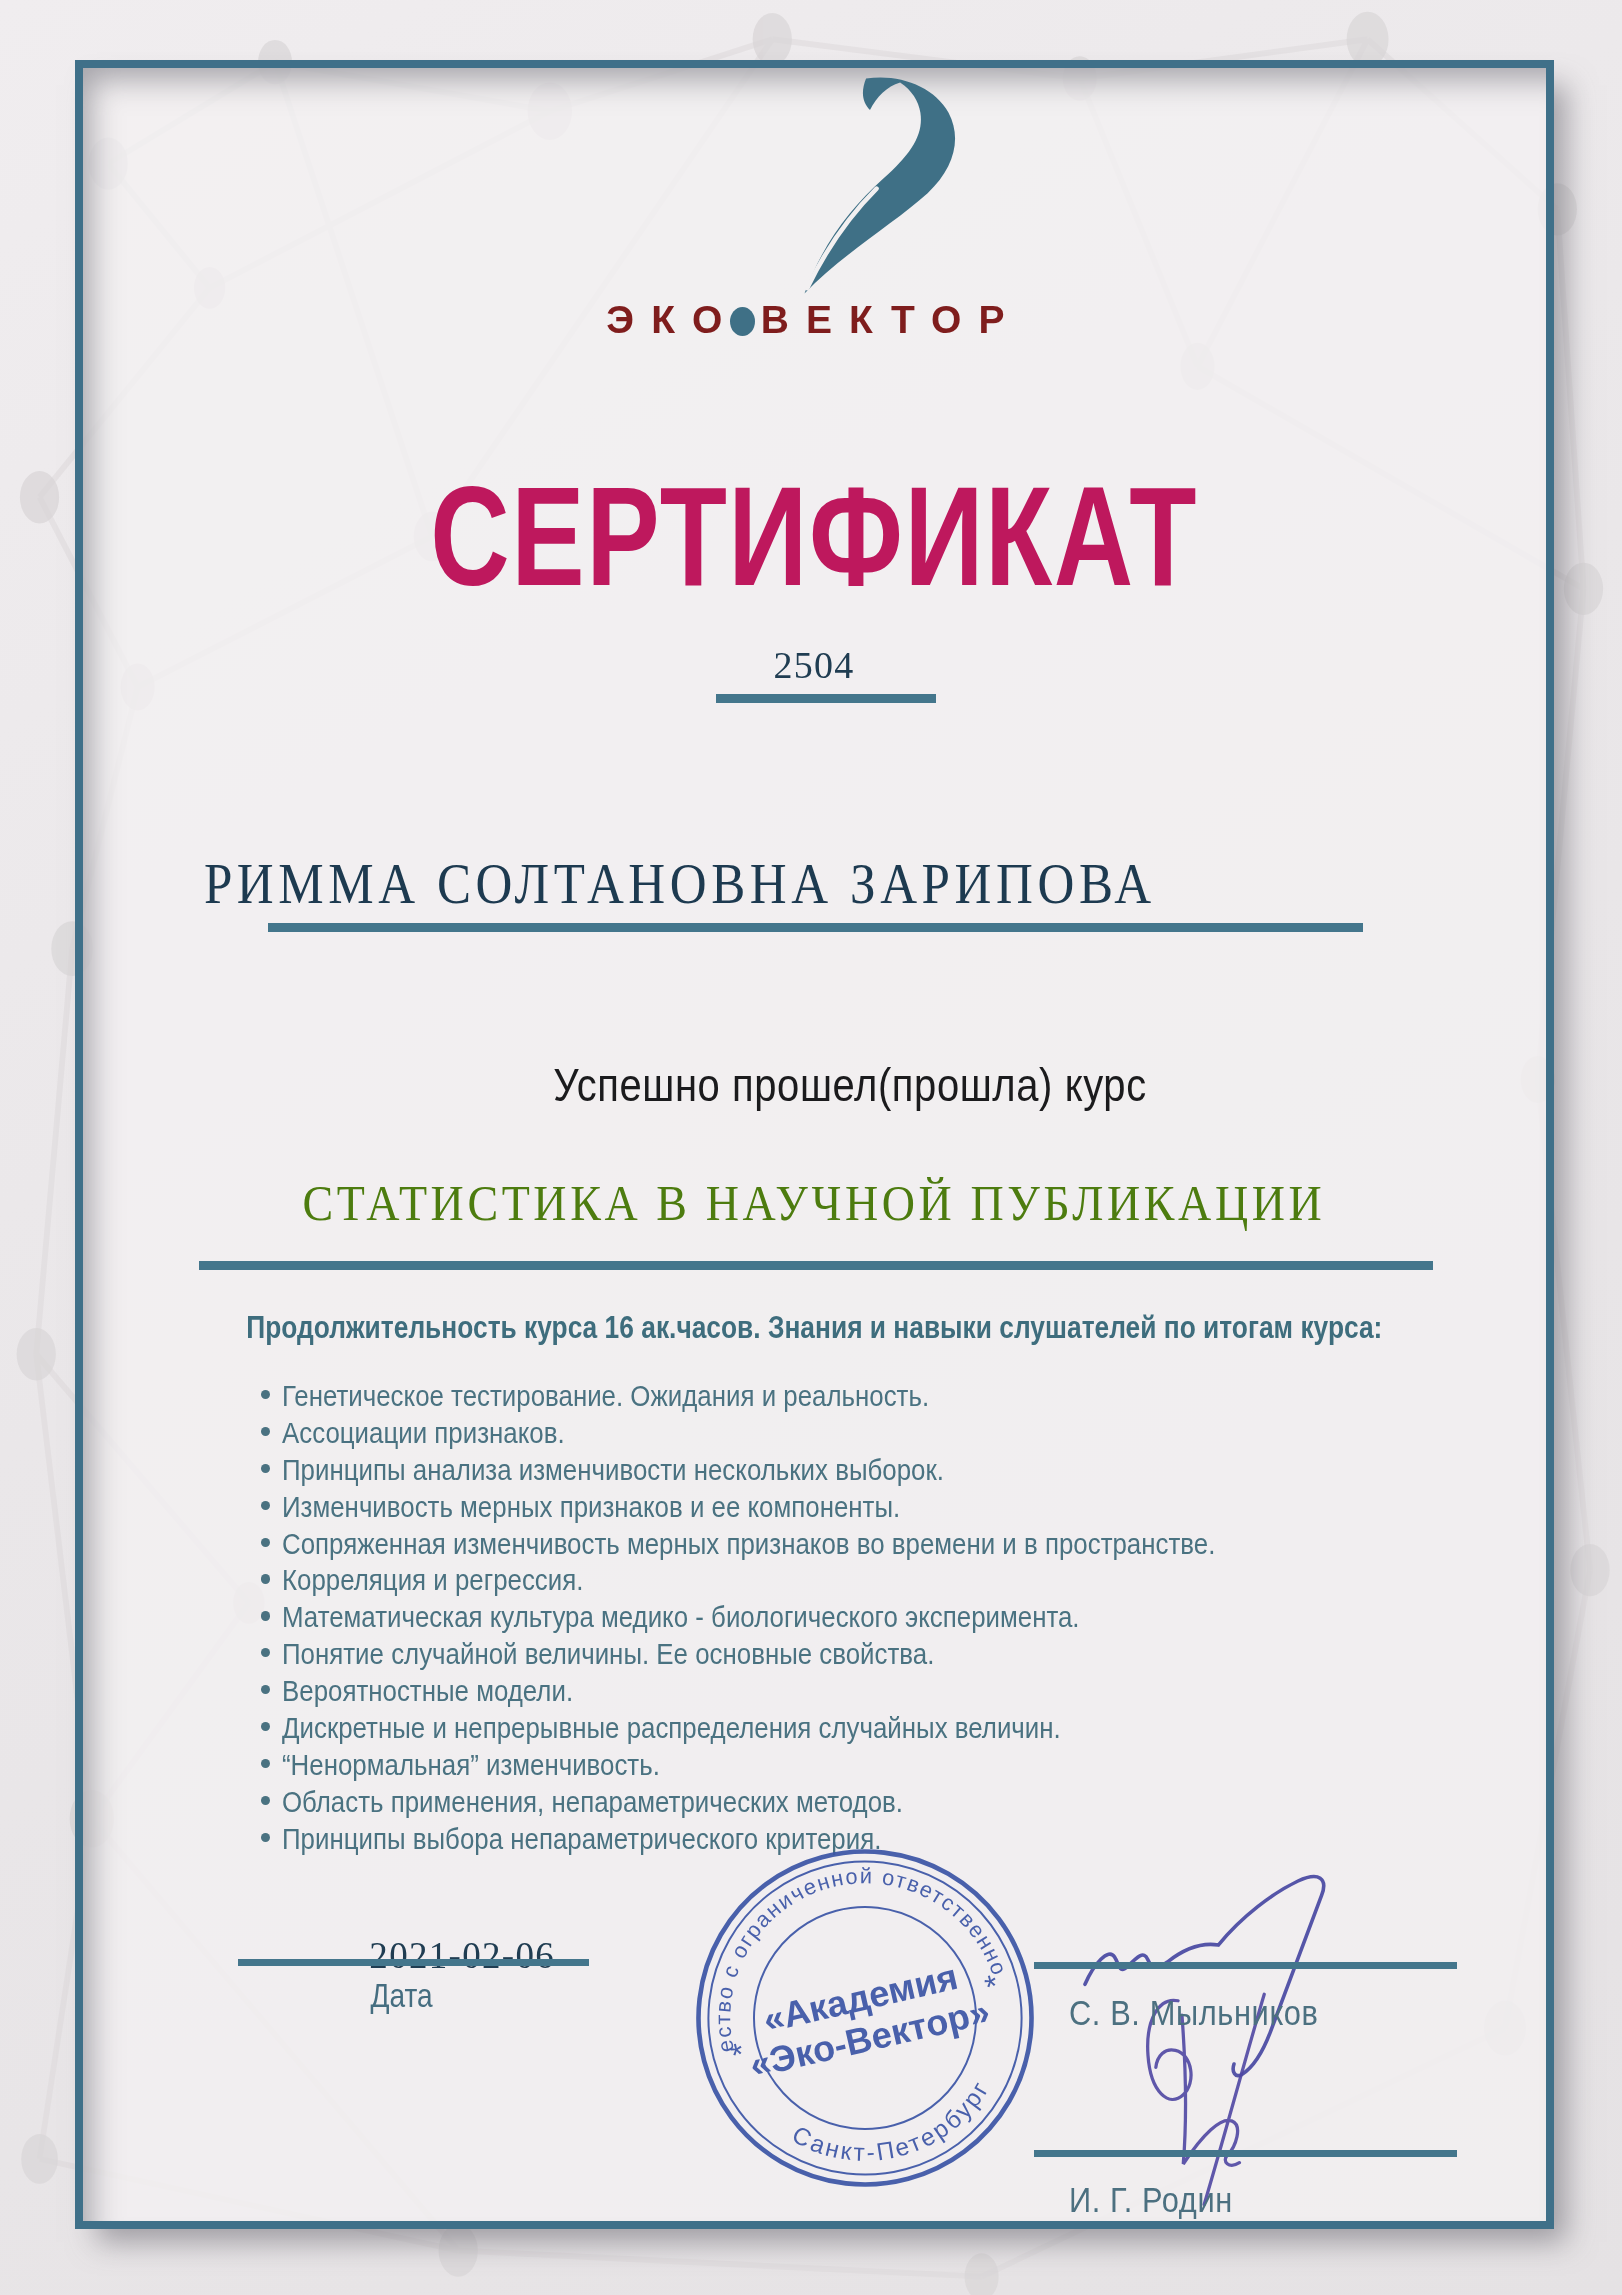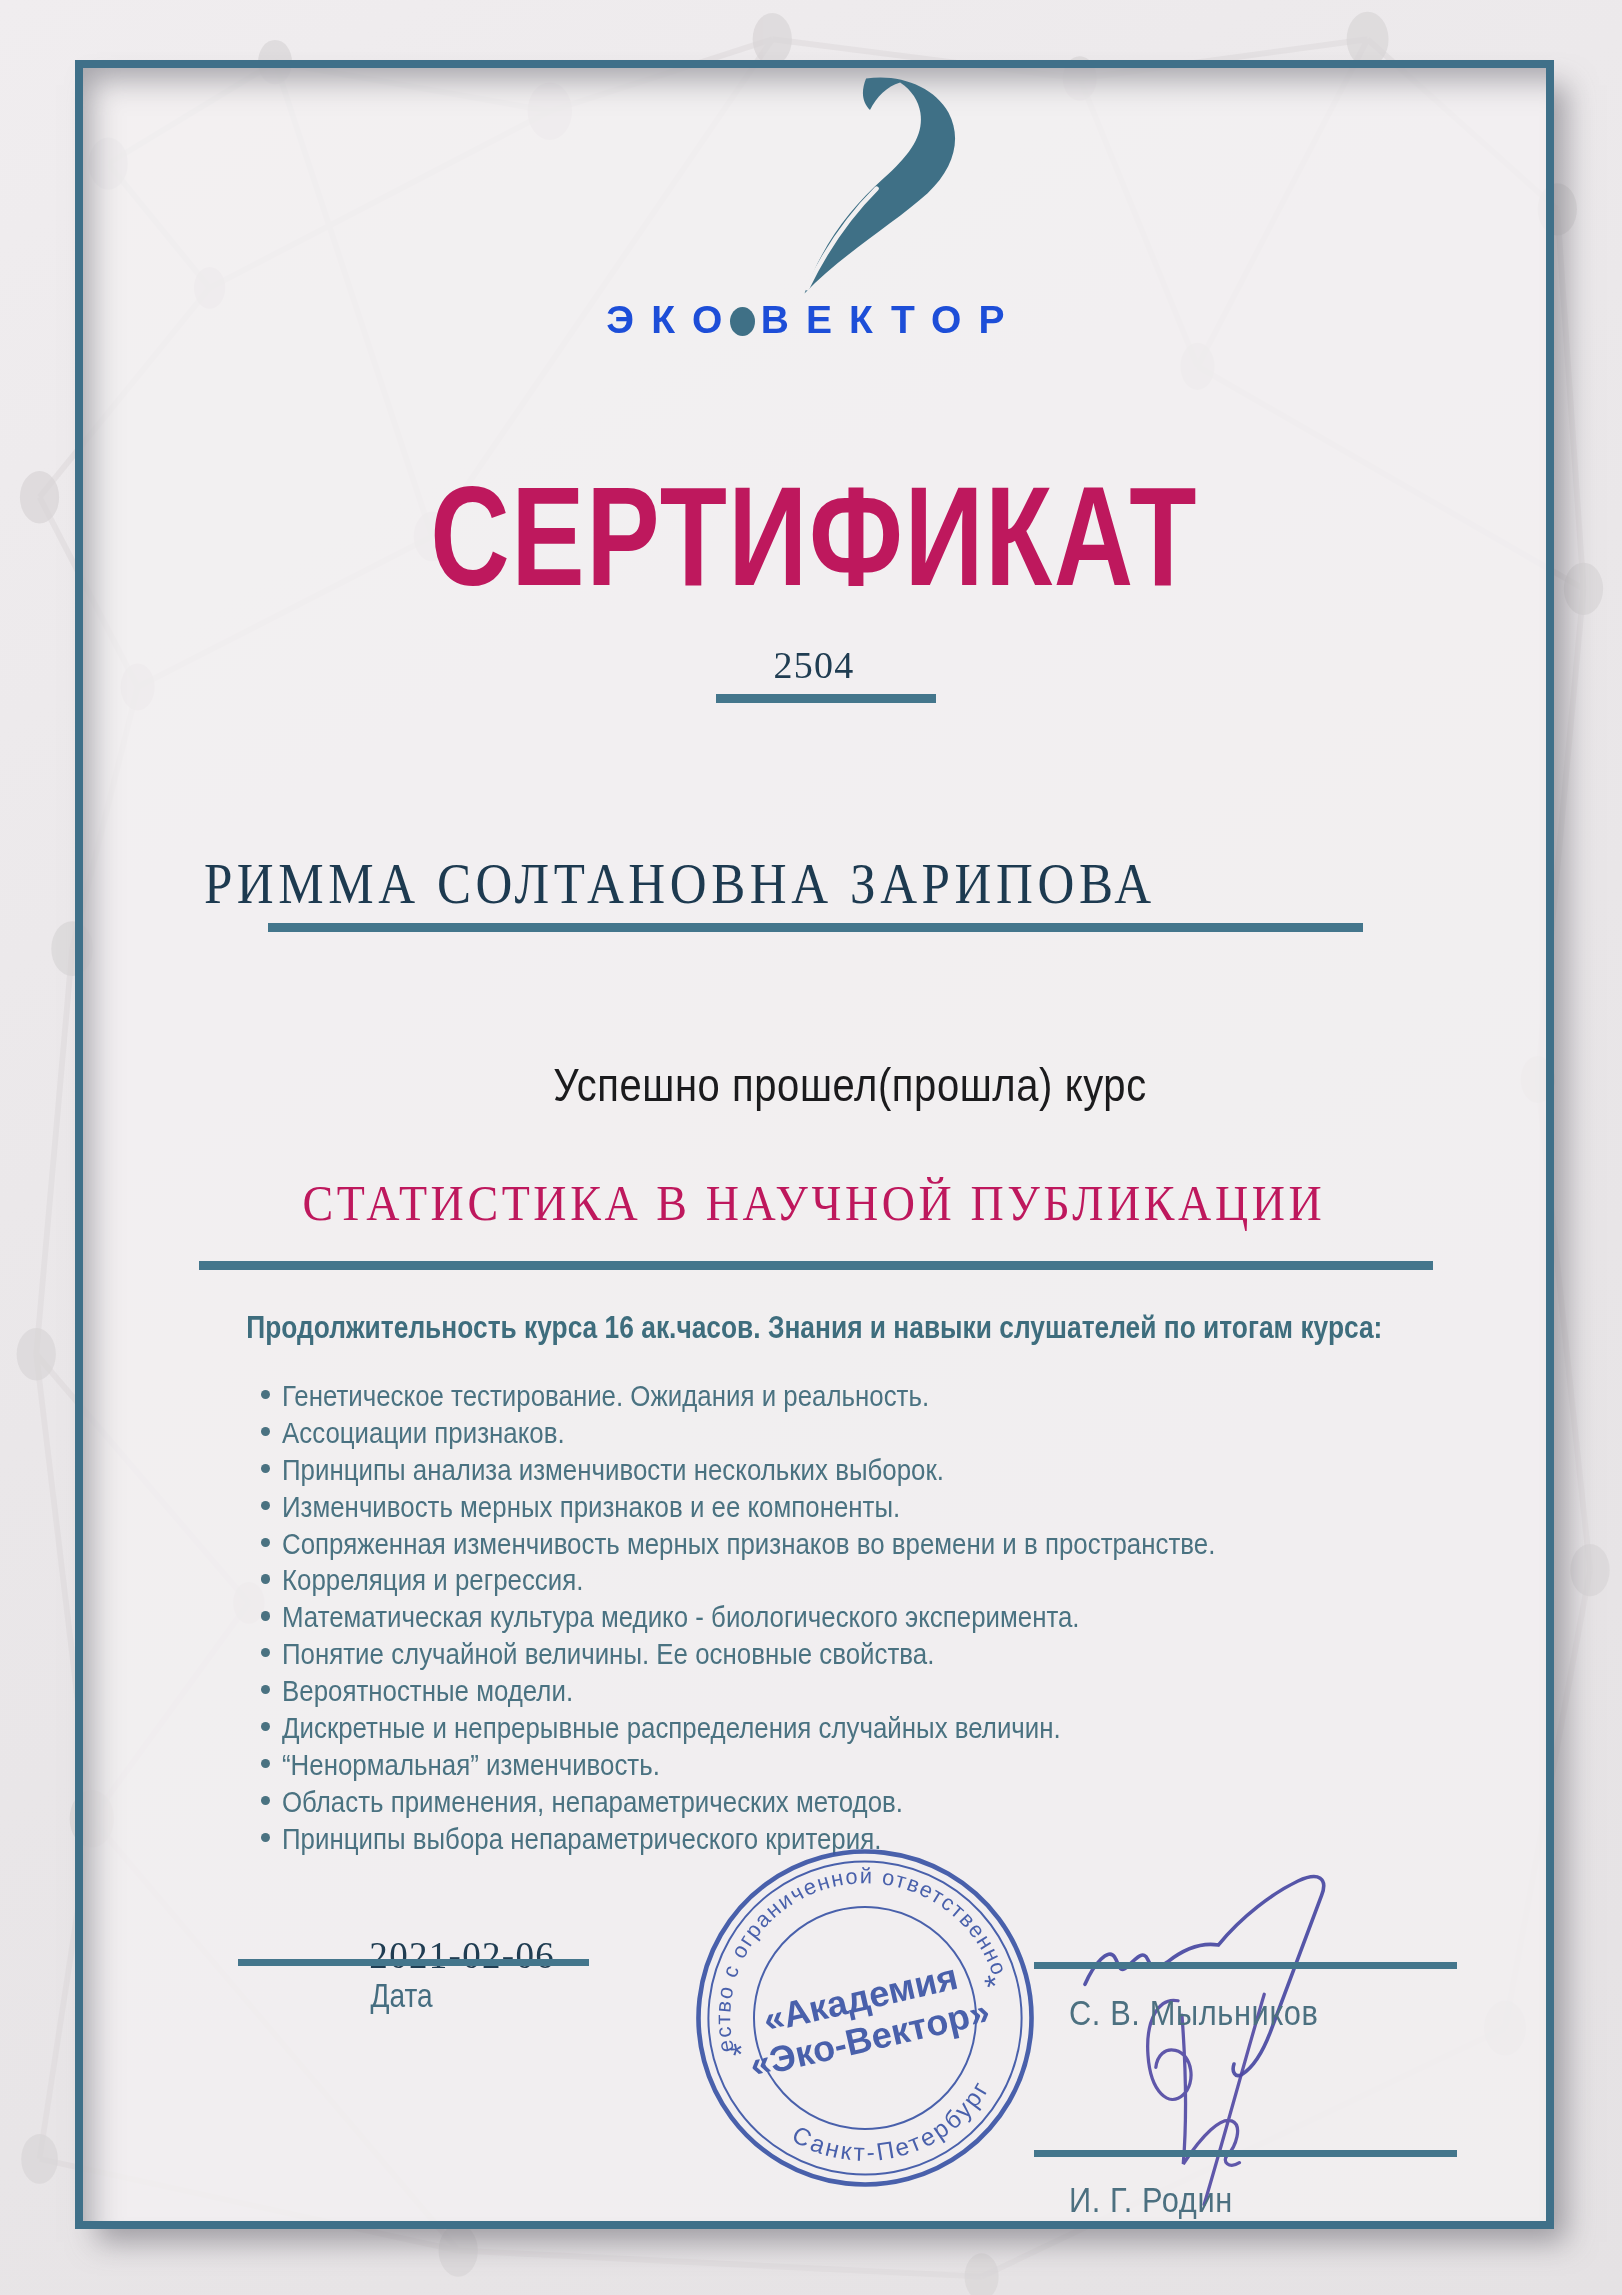--- a/index.html
+++ b/index.html
@@ -19,39 +19,39 @@
   .sheet::before{
     content:"";position:absolute;inset:0;pointer-events:none;
     box-shadow:inset 18.3px 22px 30px -10.5px rgba(92,92,102,.5);
   }
   .abs{position:absolute;}
   .ctr{left:0;width:1462px;text-align:center;}
   .cond{display:inline-block;transform:scaleX(.85);transform-origin:center;}
   .condL{display:inline-block;transform:scaleX(.88);transform-origin:left center;}
   
   .feather{left:694px;top:3.9px;width:203px;height:226px;}
-  .brand{top:230px;font-weight:bold;font-size:39px;color:#1d4ed8;letter-spacing:.44em;}
+  .brand{top:230px;font-weight:bold;font-size:39px;color:#7f1d1d;letter-spacing:.44em;}
   .brand .bdot{display:inline-block;width:25px;height:29px;border-radius:50%;
     background:#3f7086;vertical-align:-2.6px;margin:0 5.2px 0 -9.2px;}
   
   .title{top:387px;font-weight:bold;font-size:141px;color:#be185d;letter-spacing:2px;}
   .title>span{display:inline-block;transform:scaleX(.78);transform-origin:center;}
   
   .certno{top:575px;font-family:"Liberation Serif",serif;font-size:38px;color:#203d52;letter-spacing:1.3px;}
   .bar{background:#44768c;}
   .bar1{left:633px;top:626px;width:220px;height:8.5px;}
   .confirm{top:660px;font-size:34px;color:#3d6b80;word-spacing:14.4px;}
   
   .name{left:56px;top:782px;width:1302px;
     font-family:"Liberation Serif",serif;font-size:58px;color:#1d3a50;letter-spacing:5.2px;}
   .name>span{display:inline-block;transform:scaleX(.88);transform-origin:center;}
   .bar2{left:185px;top:855px;width:1095px;height:9.2px;}
   
   .passed{top:989px;font-size:47px;color:#1b1b1d;letter-spacing:0.7px;padding-left:36px;}
-  .course{top:1106px;font-family:"Liberation Serif",serif;font-size:50px;color:#be185d;letter-spacing:3.9px;}
+  .course{top:1106px;font-family:"Liberation Serif",serif;font-size:50px;color:#4d7c0f;letter-spacing:3.9px;}
   .course>span{display:inline-block;transform:scaleX(.92);transform-origin:center;}
   .bar3{left:116px;top:1193px;width:1234px;height:8.5px;}
   .duration{top:1242px;font-weight:bold;font-size:31px;color:#3e6d7d;}
   
   .topics{left:178px;top:1311px;width:1178px;margin:0;padding:0;list-style:none;}
   .topics li{display:flex;align-items:flex-start;margin-bottom:7.5px;height:29.4px;}
   .topics .dot{flex:0 0 9.2px;width:9.2px;height:9.2px;border-radius:50%;background:#4a7281;margin:11px 11.8px 0 0;}
   .topics .t{font-size:29.4px;color:#4a7281;white-space:nowrap;}
   
   .date-value{left:79px;top:1866px;width:393px;text-align:right;

